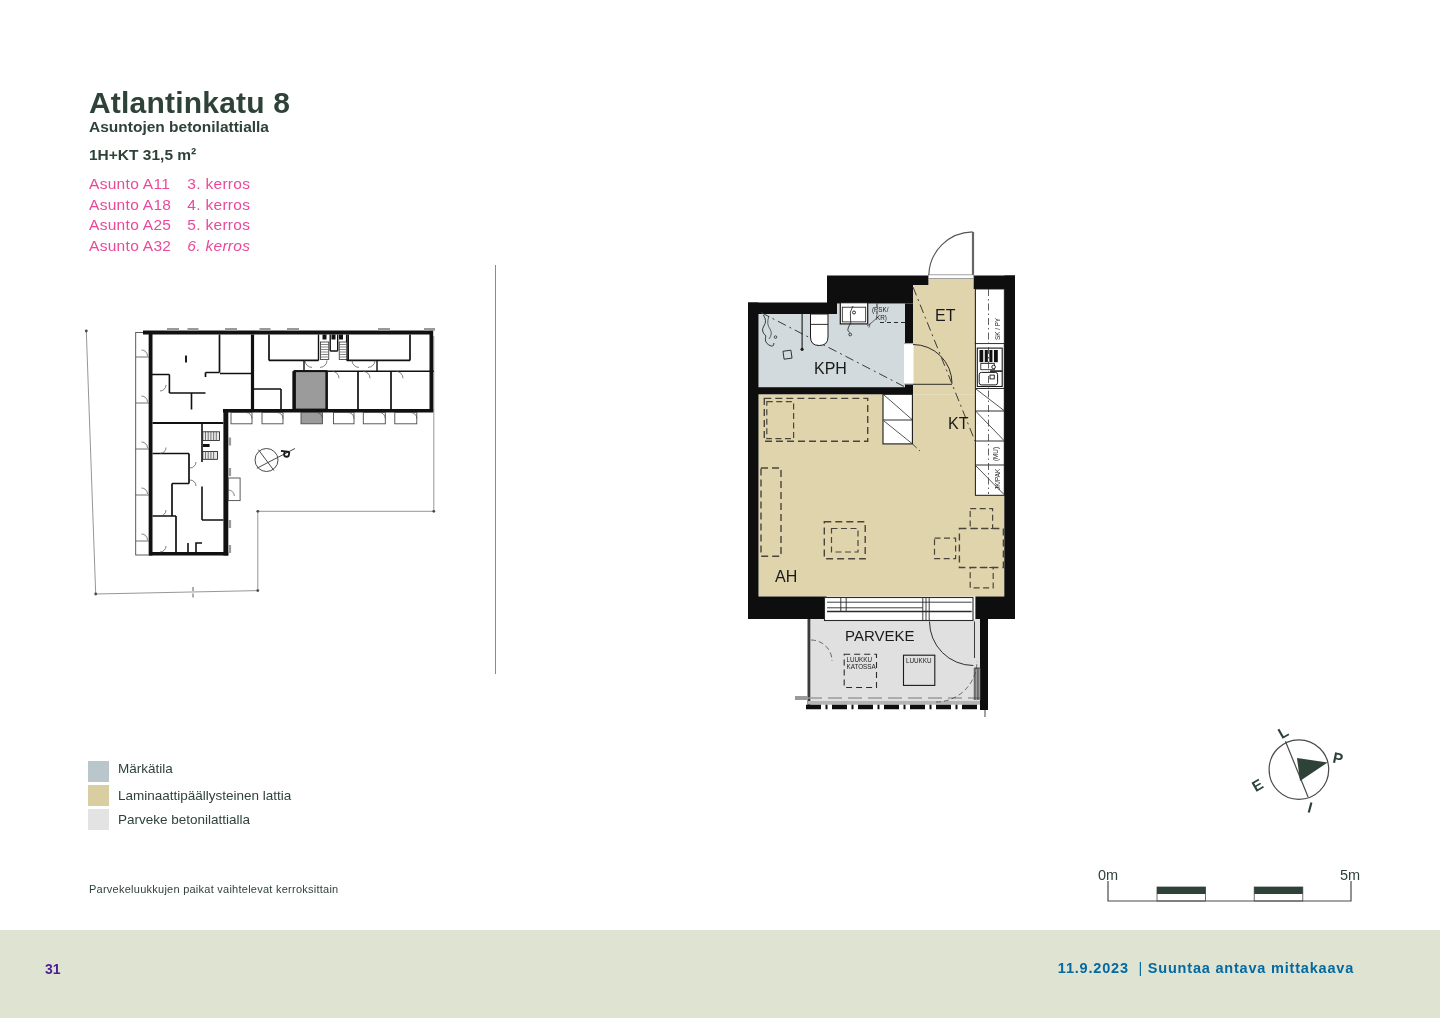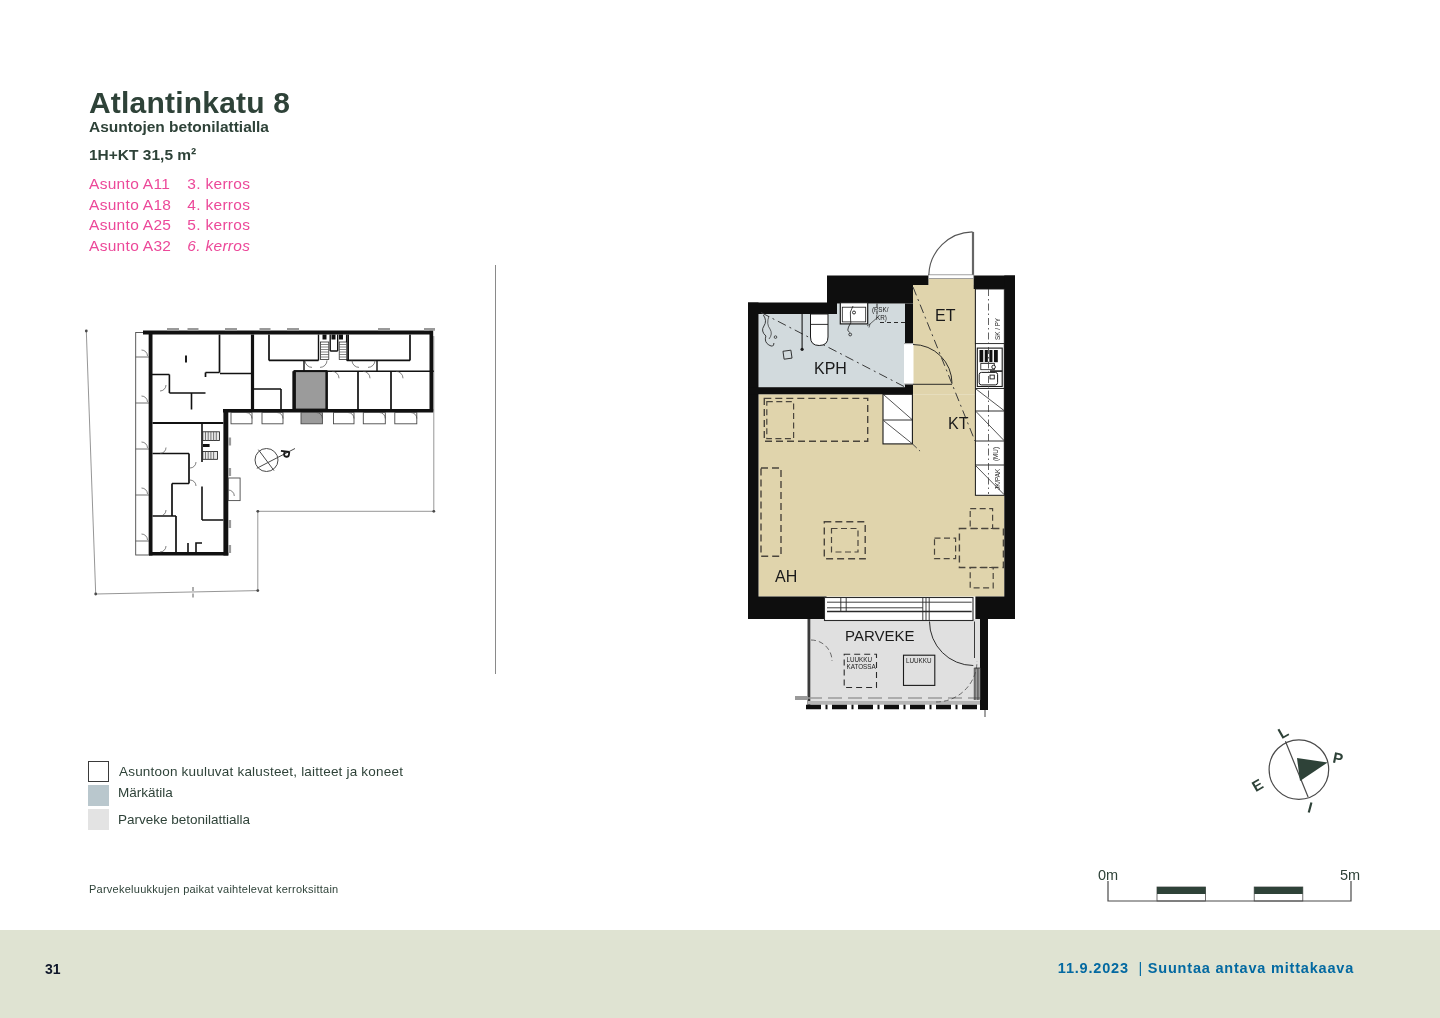--- a/index.html
+++ b/index.html
@@ -402,30 +402,30 @@
 
 <rect x="903.5" y="655.2" width="31.3" height="30.2" fill="none" stroke="#1a1a1a" stroke-width="1.1"></rect>
 <text x="906" y="662.5" font-size="6.3" fill="#1a1a1a" font-family="Liberation Sans">LUUKKU</text>
 
 <text x="845" y="641" font-size="15" fill="#1a1a1a" font-family="Liberation Sans">PARVEKE</text>
 </g>
 </svg>
 
 <div class="abs" style="left:88px;top:761px;">
 
-  <div style="display:flex;align-items:center;height:21px;margin-bottom:3px;">
-    <div style="width:19px;height:19px;background:#ffffff;border:1.5px solid #3a3a3a;"></div>
-    <div class="green" style="margin-left:10px;font-size:13.5px;letter-spacing:0.2px;">Asuntoon kuuluvat kalusteet, laitteet ja koneet</div>
-  </div>
 
   <div style="display:flex;align-items:flex-start;height:21px;margin-bottom:3px;">
     <div style="width:21px;height:21px;background:#b9c7cd;"></div>
     <div class="green" style="margin-left:9px;font-size:13.5px;">Märkätila</div>
   </div>
 
+  <div style="display:flex;align-items:center;height:21px;margin-bottom:3px;">
+    <div style="width:21px;height:21px;background:#d9cda2;"></div>
+    <div class="green" style="margin-left:9px;font-size:13.5px;">Laminaattipäällysteinen lattia</div>
+  </div>
 
   <div style="display:flex;align-items:center;height:21px;">
     <div style="width:21px;height:21px;background:#e3e3e3;"></div>
     <div class="green" style="margin-left:9px;font-size:13.5px;">Parveke betonilattialla</div>
   </div>
 </div>
 
 <div class="abs green" style="left:89px;top:883px;font-size:11px;letter-spacing:0.25px;">Parvekeluukkujen paikat vaihtelevat kerroksittain</div>
 
 <svg class="abs" style="left:1240px;top:700px;" width="160" height="140" viewBox="1240 700 160 140" fill="none">
@@ -455,15 +455,15 @@
   <rect x="1254.2" y="887" width="48.6" height="14" stroke="#4a4a4a" stroke-width="0.8"></rect>
   <rect x="1254.2" y="887" width="48.6" height="7" fill="#2e4238"></rect>
 
   <text x="1098" y="880" fill="#2e4238" font-size="14.5" font-family="Liberation Sans">0m</text>
 
   <text x="1340" y="880" fill="#2e4238" font-size="14.5" font-family="Liberation Sans">5m</text>
 </svg>
 
 <div class="abs" style="left:0;top:930px;width:1440px;height:88px;background:#dfe3d2;"></div>
 
-<div class="abs" style="left:45px;top:961px;font-size:14px;font-weight:bold;color:#0f172a;">31</div>
+<div class="abs" style="left:45px;top:961px;font-size:14px;font-weight:bold;color:#4c1d95;">31</div>
 
 <div class="abs" style="right:86px;top:960px;font-size:14.5px;color:#0369a1;font-weight:bold;letter-spacing:0.8px;">11.9.2023&nbsp;&nbsp;<span style="font-weight:normal;">|</span>&nbsp;Suuntaa antava mittakaava</div>
 
 </body></html>

